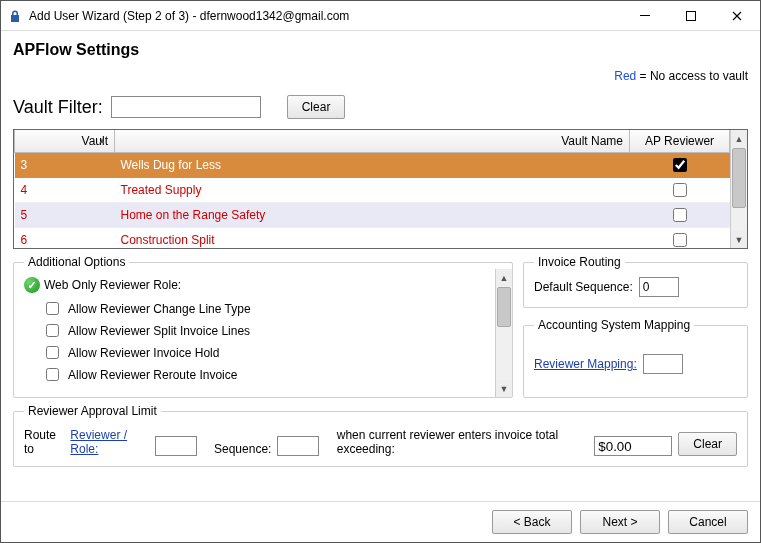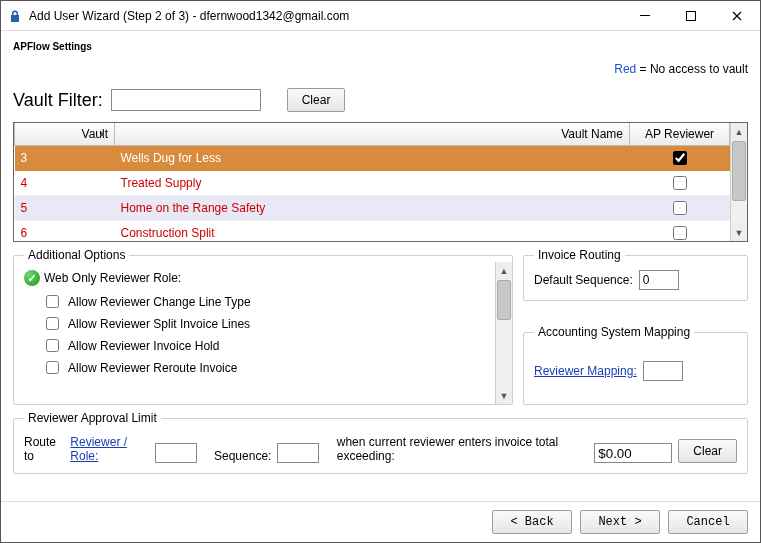--- a/index.html
+++ b/index.html
@@ -24,21 +24,21 @@
     display: flex;
     align-items: center;
     padding-left: 6px;
   }
   .titlebar .icon { width:16px;height:16px;display:flex;align-items:center;justify-content:center;margin-right:6px;}
   .titlebar .title { flex:0 1 auto; font-size:12px; color:#000;}
   .titlebar .spacer { flex:1; }
   .winbtn { width:46px;height:30px;display:flex;align-items:center;justify-content:center;font-family:inherit;}
   
   .content { flex:1; padding:10px 12px 8px 12px; display:flex; flex-direction:column; gap:6px; overflow:hidden;}
-  .section-title { font-weight:bold; font-size:10px; margin:0 0 2px 0;}
+  .section-title { font-weight:bold; font-size:16px; margin:0 0 2px 0;}
   .legend-row { text-align:right; font-size:12px; margin:2px 0 6px 0;}
   .legend-row .red { color:#1d4ed8; }
   .filter-row { display:flex; align-items:center; gap:8px; margin-bottom:4px;}
   .filter-row label { font-size:18px; }
   .filter-row input[type=text] { width:150px; height:22px; border:1px solid #888; padding:2px 4px; font-size:12px;}
   .btn {
     background:linear-gradient(#fafafa,#e6e6e6);
     border:1px solid #9a9a9a;
     height:24px;
     padding:0 14px;
@@ -93,38 +93,38 @@
   .addopts-inner { flex:1; }
   .addopts .vscroll { margin:-8px -10px -10px 6px; }
   .addopts .opt-header { display:flex; align-items:center; gap:4px; margin-bottom:6px;}
   .green-check {
     width:16px;height:16px;border-radius:50%;
     background:radial-gradient(circle at 30% 30%, #6fd36f, #1a9a1a);
     color:#fff;font-size:11px;display:flex;align-items:center;justify-content:center;font-weight:bold;
   }
   .chk-row { display:flex; align-items:center; gap:6px; margin:3px 0 3px 18px;}
   .chk-row input { width:13px;height:13px;}
-  .right-col { width:225px; display:flex; flex-direction:column; gap:24px;}
+  .right-col { width:225px; display:flex; flex-direction:column; gap:10px;}
   .rc-row { display:flex; align-items:center; gap:6px; }
   .rc-row input[type=text]{ width:40px; height:20px; border:1px solid #888; padding:1px 3px; font-size:12px;}
   a.linkish { color:#1a3fb0; text-decoration:underline; cursor:pointer;}
   .map-input { width:80px; height:20px; border:1px solid #888;}
   
   .ral { padding:10px; }
   .ral .row { display:flex; align-items:flex-end; gap:6px; flex-wrap:nowrap;}
   .ral input.small { width:42px; height:20px; border:1px solid #888; padding:1px 3px;}
   .ral input.amount { width:78px; height:20px; border:1px solid #888; padding:1px 3px;}
   
   .footer {
     border-top:1px solid #ddd;
     padding:8px 12px;
     display:flex; justify-content:flex-end; gap:8px;
     background:#fff;
   }
-  .footer .btn { width:80px;font-family:Liberation Mono, monospace; }
+  .footer .btn { width:80px; }
 </style>
 </head>
 <body>
 
 <div class="titlebar">
   <span class="icon">
     <svg width="14" height="14" viewBox="0 0 14 14">
         <path fill="#2b5ea8" d="M4 6V4.5a3 3 0 016 0V6h1v7H3V6h1zm1.5 0h3V4.5a1.5 1.5 0 00-3 0V6z"></path>
       </svg>
   </span>

